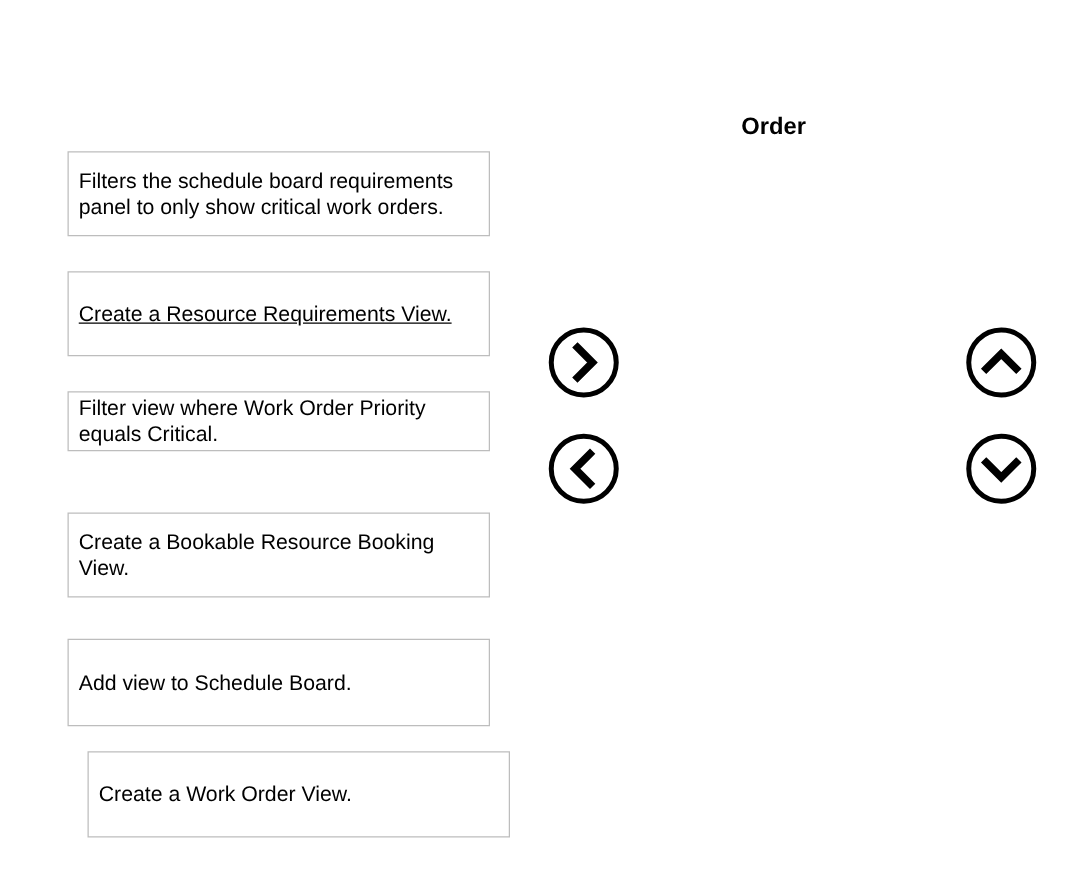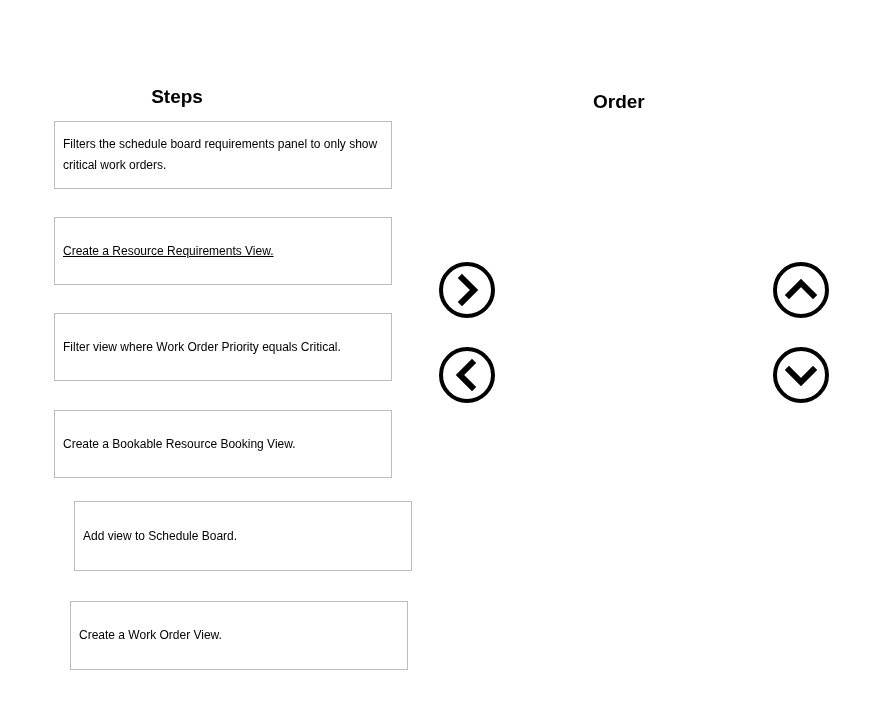--- a/index.html
+++ b/index.html
@@ -60,33 +60,33 @@
     width: 338px;
     box-sizing: border-box;
     border: 1px solid #bdbdbd;
     background: #ffffff;
     padding: 9px 10px 9px 8px;
     display: flex;
     align-items: center;
   }
 
   .step-box-text {
-    font-size: 12px;
+    font-size: 17px;
     line-height: 21px;
     color: #000000;
     font-family: "Liberation Sans", sans-serif;
     letter-spacing: 0px;
   }
 
   
   .step-box.b0 { top: 0px;   height: 68px; }
   .step-box.b1 { top: 96px;  height: 68px; text-decoration: underline; }
-  .step-box.b2 { top: 192px; height: 68px; }
+  .step-box.b2 { top: 192px; height: 48px; }
   .step-box.b3 { top: 289px; height: 68px; align-items: center; }
-  .step-box.b4 { top: 380px; height: 70px; margin-left: 20px; }
+  .step-box.b4 { top: 390px; height: 70px; }
   .step-box.b5 { top: 480px; height: 69px; margin-left: 16px; }
 
   
   .arrow-btn {
     position: absolute;
     width: 60px;
     height: 60px;
     border-radius: 50%;
     background: transparent;
     border: none;
@@ -114,21 +114,20 @@
     height: 549px;
     background: transparent;
     border: none;
   }
 </style>
 </head>
 <body>
 
 <div class="stage">
 
-  <div class="col-heading steps">Steps</div>
 
   <div class="steps-column">
 
     <div class="step-box b0">
       <span class="step-box-text">Filters the schedule board requirements panel to only show critical work orders.</span>
     </div>
 
     <div class="step-box b1">
       <span class="step-box-text">Create a Resource Requirements View.</span>
     </div>

